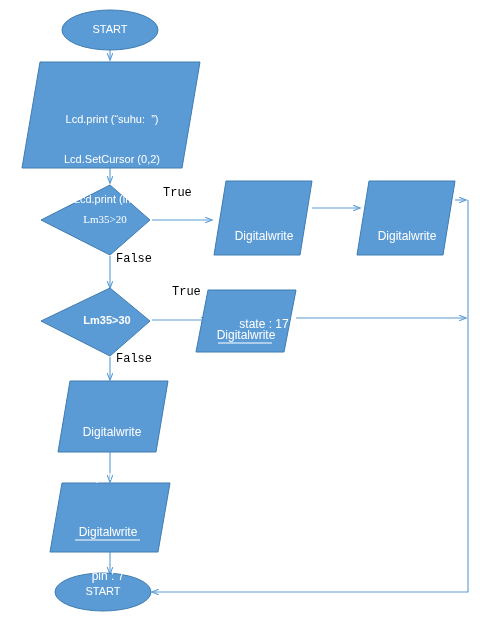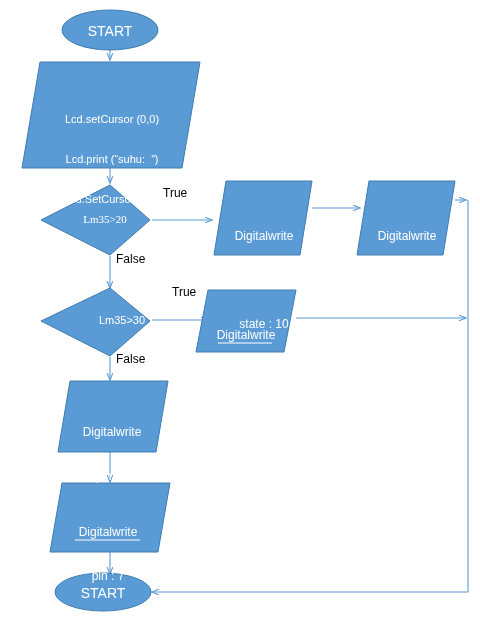--- a/index.html
+++ b/index.html
@@ -27,25 +27,25 @@
     color: #ffffff;
     font-family: "Liberation Sans", sans-serif;
     text-align: center;
     line-height: 1.22;
     white-space: pre;
     pointer-events: none;
   }
   .edge-label {
     position: absolute;
     color: #000000;
-    font-family: Liberation Sans, sans-serif;
+    font-family: Liberation Mono, monospace;
     font-size: 12px;
     white-space: pre;
   }
-  .t-terminator { font-size: 14px; }
+  .t-terminator { font-size: 11px; }
   .t-process    { font-size: 11px; }
   .t-decision   { font-size: 11px; }
   .t-io         { font-size: 12px; }
 </style>
 </head>
 <body>
 
 <div id="canvas">
 
   <svg id="flow-svg" width="480" height="623" viewBox="0 0 480 623">
@@ -107,33 +107,33 @@
 
     <g stroke="#FFFFFF" stroke-width="1" fill="none">
       <line x1="218" y1="343" x2="272" y2="343"></line>
       <line x1="75" y1="540" x2="140" y2="540"></line>
     </g>
   </svg>
 
   <div class="shape-text t-terminator" style="left:62px; top:23px; width:96px;">START</div>
 
   <div class="shape-text t-process" style="left:28px; top:86px; width:168px;">
-    <div>Lcd.setCursor (0,0)</div>
     <div>Lcd.print (“suhu:  ”)</div>
     <div>Lcd.SetCursor (0,2)</div>
+    <div>Lcd.print (lm35)</div>
   </div>
 
   <div class="shape-text t-decision" style="left:55px; top:213px; width:100px;font-family:Liberation Serif, serif;">Lm35&gt;20</div>
 
-  <div class="shape-text t-decision" style="left:72px; top:314px; width:100px;">Lm35&gt;30</div>
+  <div class="shape-text t-decision" style="left:57px; top:314px; width:100px;font-weight:bold;">Lm35&gt;30</div>
 
   <div class="shape-text t-io" style="left:216px; top:200px; width:96px;">
     <div>Digitalwrite</div>
     <div>pin : 5</div>
-    <div>state : 10</div>
+    <div>state : 17</div>
   </div>
 
   <div class="shape-text t-io" style="left:359px; top:200px; width:96px;">
     <div>Digitalwrite</div>
     <div>pin : 7</div>
     <div>state : ON</div>
   </div>
 
   <div class="shape-text t-io" style="left:198px; top:299px; width:96px;">
     <div>Digitalwrite</div>

